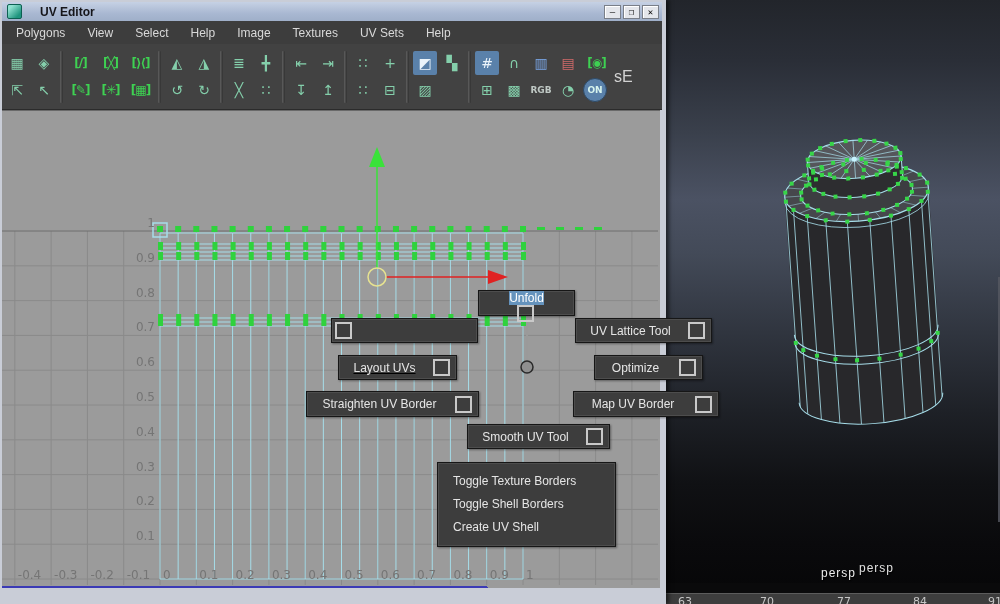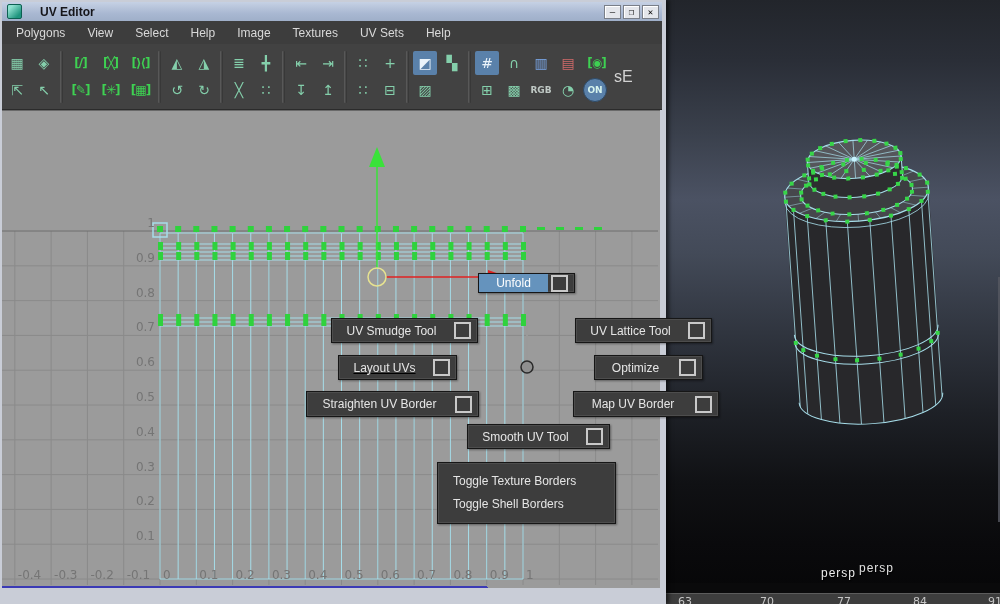--- a/index.html
+++ b/index.html
@@ -548,26 +548,25 @@
       <div class="axis-label" style="left: 197.3px; top: 458px;">0.1</div>
       <div class="axis-label" style="left: 233.6px; top: 458px;">0.2</div>
       <div class="axis-label" style="left: 269.9px; top: 458px;">0.3</div>
       <div class="axis-label" style="left: 306.2px; top: 458px;">0.4</div>
       <div class="axis-label" style="left: 342.5px; top: 458px;">0.5</div>
       <div class="axis-label" style="left: 378.8px; top: 458px;">0.6</div>
       <div class="axis-label" style="left: 415.1px; top: 458px;">0.7</div>
       <div class="axis-label" style="left: 451.4px; top: 458px;">0.8</div>
       <div class="axis-label" style="left: 487.7px; top: 458px;">0.9</div>
       <div class="axis-label" style="left: 524px; top: 458px;">1</div>
-      <div class="mm-item" style="left: 476px; top: 162px; width: 97px; height: 20px;">
+      <div class="mm-item" style="left: 476px; top: 179px; width: 97px; height: 26px; flex-direction: column;">
         <span class="mm-label hl">Unfold</span>
         <span class="mm-opt"></span>
       </div>
       <div class="mm-item" style="left: 329px; top: 207px; width: 147px; height: 25px;">
-        <span class="mm-label">UV Smudge Tool</span>
         <span class="mm-opt"></span>
       </div>
       <div class="mm-item" style="left: 573px; top: 207px; width: 137px; height: 25px;">
         <span class="mm-label">UV Lattice Tool</span>
         <span class="mm-opt"></span>
       </div>
       <div class="mm-item" style="left: 336px; top: 244px; width: 119px; height: 25px; text-decoration: underline;">
         <span class="mm-label">Layout UVs</span>
         <span class="mm-opt"></span>
       </div>
@@ -583,16 +582,17 @@
         <span class="mm-label">Map UV Border</span>
         <span class="mm-opt"></span>
       </div>
       <div class="mm-item" style="left: 453px; top: 313px; width: 143px; height: 25px; margin-left: 12px;">
         <span class="mm-label">Smooth UV Tool</span>
         <span class="mm-opt"></span>
       </div>
       <div class="mm-sub" style="left: 435px; top: 351px; width: 179px;">
         <div class="mm-sub-item">Toggle Texture Borders</div>
         <div class="mm-sub-item">Toggle Shell Borders</div>
+        <div class="mm-sub-item">Create UV Shell</div>
       </div>
     </div>
 
 </div>
 
 </body></html>

